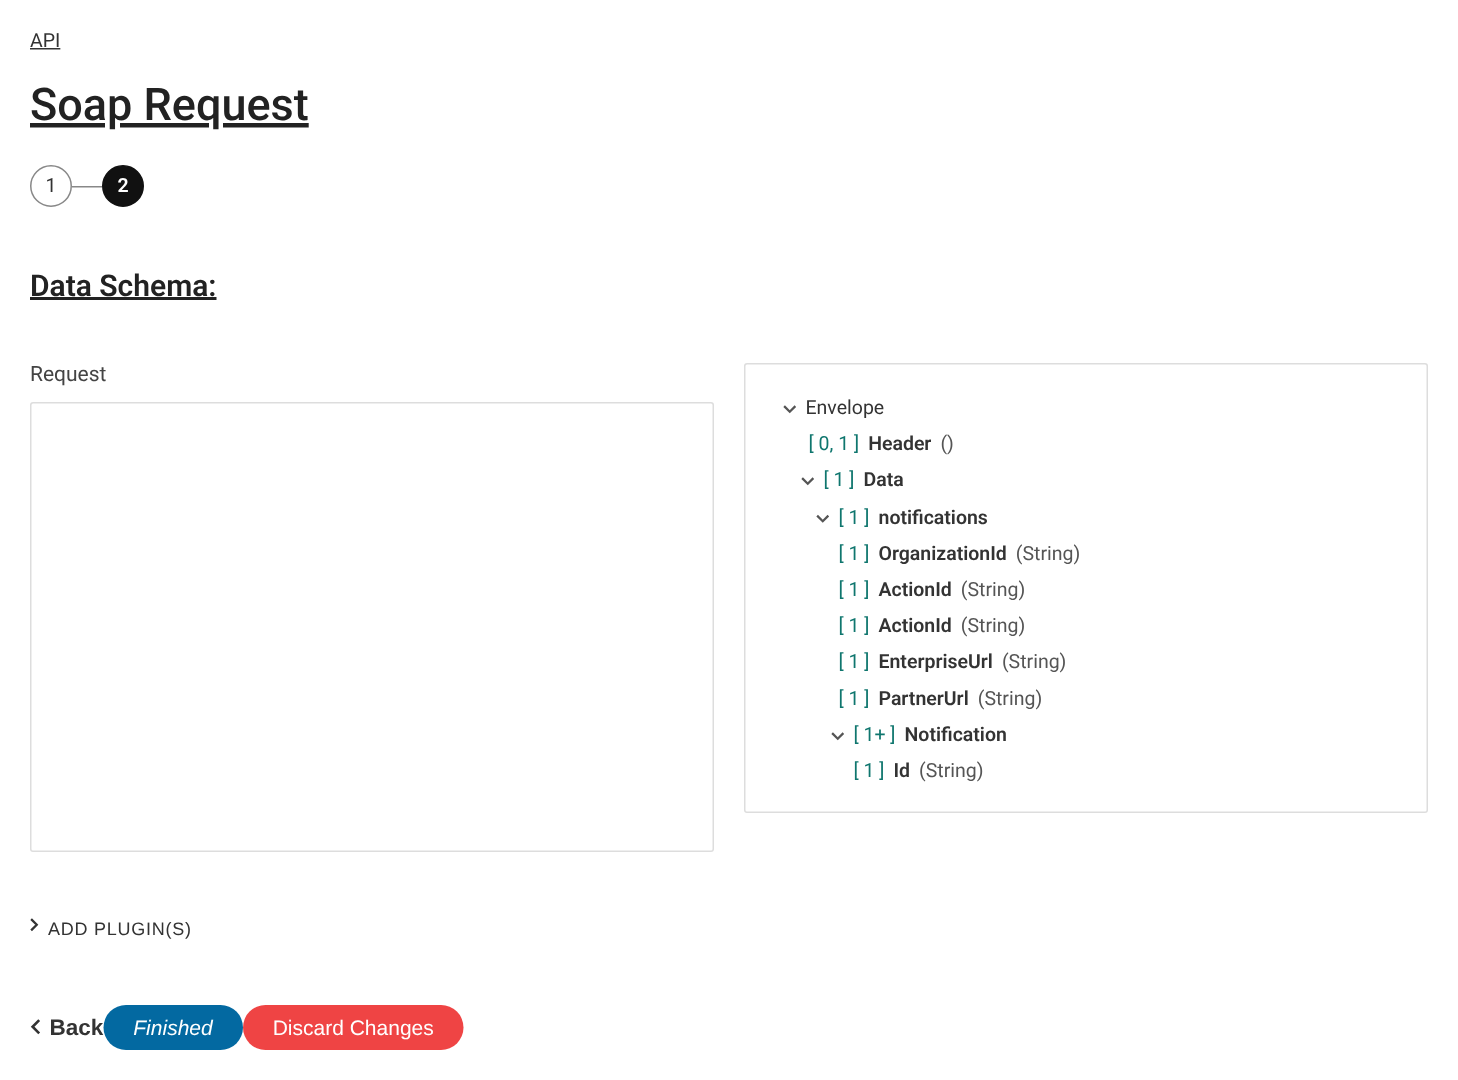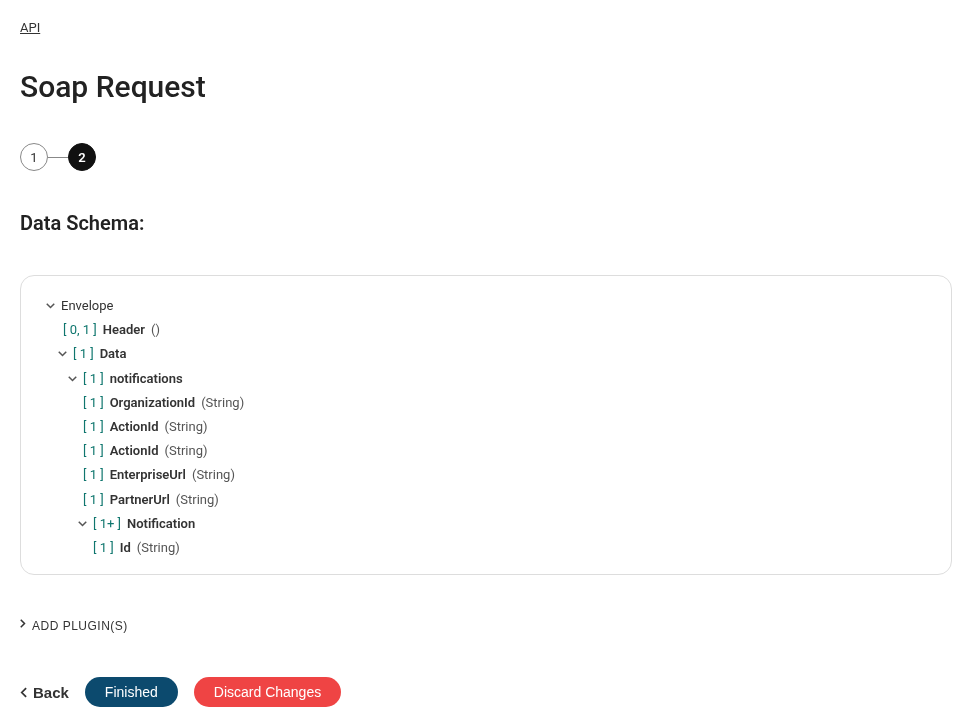--- a/index.html
+++ b/index.html
@@ -5,31 +5,32 @@
   * { box-sizing: border-box; margin: 0; padding: 0; }
   body {
     font-family: -apple-system, BlinkMacSystemFont, "Segoe UI", Roboto, "Helvetica Neue", Arial, sans-serif;
     background: #ffffff;
     color: #333;
     font-size: 14px;
     padding: 20px;
   }
   .breadcrumb {
     font-size: 13px;
-    margin-bottom: 34px;
+    margin-bottom: 18px;
   }
   .breadcrumb a {
     color: #333;
     text-decoration: underline;
   }
   h1.page-title {
     font-size: 30px;
     font-weight: 500;
     color: #222;
-    margin-bottom: 39px;
+    margin-bottom: 22px;
+    text-decoration: underline;
   }
   .stepper {
     display: flex;
     align-items: center;
     margin-bottom: 40px;
   }
   .step {
     width: 28px;
     height: 28px;
     border-radius: 50%;
@@ -50,39 +51,40 @@
   .step-line {
     width: 20px;
     height: 1px;
     background: #888;
   }
   h2.section-title {
     font-size: 20px;
     font-weight: 600;
     color: #222;
     margin-bottom: 40px;
+    text-decoration: underline;
   }
   .schema-cols {
     display: flex;
     gap: 20px;
     margin-bottom: 40px;
   }
   .schema-col {
     flex: 1;
     display: flex;
     flex-direction: column;
   }
   .col-label {
     font-size: 14px;
     color: #444;
     margin-bottom: 10px;
   }
   .panel {
     border: 1px solid #ddd;
-    border-radius: 14px;
+    border-radius: 2px;
     height: 300px;
     overflow-y: auto;
     padding: 18px 14px;
     font-size: 13px;
     line-height: 1.4;
   }
   .tree-row {
     display: flex;
     align-items: center;
     gap: 6px;
@@ -114,21 +116,20 @@
     background: none;
     border: none;
     cursor: pointer;
     padding: 4px 0;
     margin-bottom: 40px;
   }
   .add-plugin .chev-r svg { display:block; }
   .bottom-bar {
     display: flex;
     align-items: center;
-    gap: 16px;
   }
   .back-btn {
     display: inline-flex;
     align-items: center;
     gap: 6px;
     background: none;
     border: none;
     cursor: pointer;
     font-size: 15px;
     font-weight: 600;
@@ -136,21 +137,21 @@
   }
   .pill {
     border: none;
     border-radius: 18px;
     padding: 7px 20px;
     font-size: 14px;
     font-weight: 500;
     cursor: pointer;
     color: #fff;
   }
-  .pill.primary { background: #0c4a6e; }
+  .pill.primary { background: #0369a1; font-style: italic; }
   .pill.secondary { background: #ef4444; }
 </style>
 </head>
 <body>
 
 
 
 
 <div class="breadcrumb">
   <a href="#">API</a>
@@ -165,20 +166,24 @@
   <div class="step-line"></div>
   <div class="step active">2</div>
 </div>
 
 
 <h2 class="section-title">Data Schema:</h2>
 
 
 <div class="schema-cols">
 
+  <div class="schema-col">
+    <div class="col-label">Request</div>
+    <div class="panel"></div>
+  </div>
 
   <div class="schema-col">
     <div class="panel">
 
       <div class="tree-row indent-0">
         <span class="chev">
           <svg width="9" height="6" viewBox="0 0 12 8">
               <path d="M1 1 L6 6 L11 1" stroke="#555" stroke-width="2" fill="none"></path>
             </svg>
         </span>

